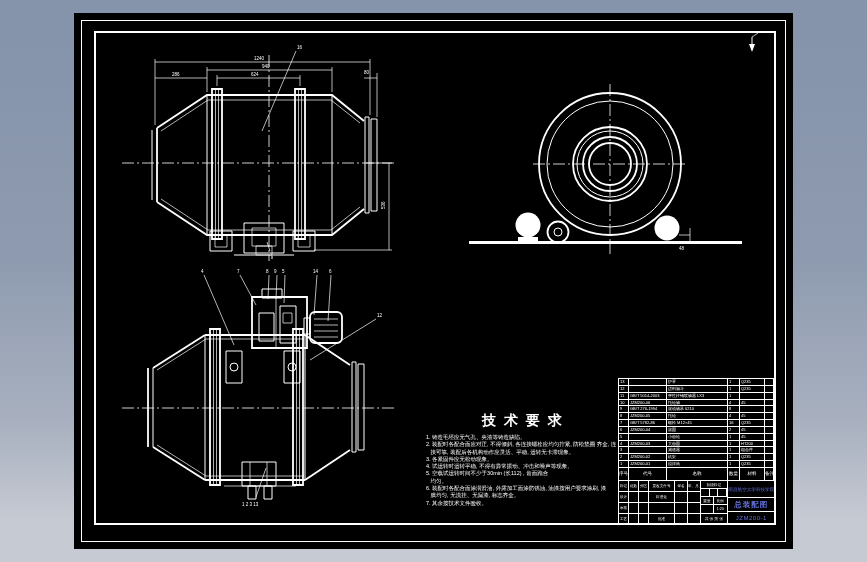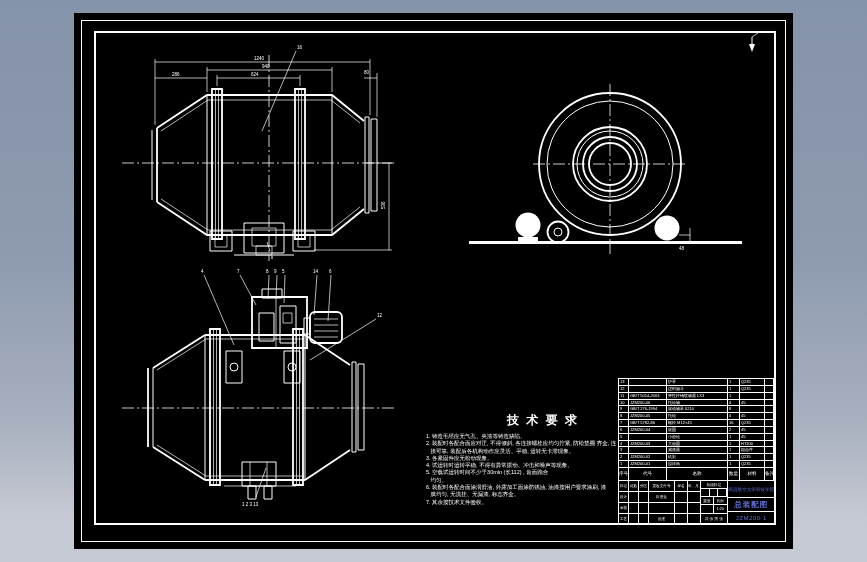--- a/index.html
+++ b/index.html
@@ -14,21 +14,21 @@
   svg.art{position:absolute;left:0;top:0;width:719px;height:536px;}
   svg.art *{vector-effect:non-scaling-stroke;}
   .s2{stroke:#fff;stroke-width:1.8;fill:none;}
   .s1{stroke:#fff;stroke-width:1;fill:none;}
   .s07{stroke:#fff;stroke-width:.7;fill:none;}
   .cl{stroke:#fff;stroke-width:.8;fill:none;stroke-dasharray:12 3 2 3;}
   .fillw{fill:#fff;stroke:none;}
   text.tiny{fill:#fff;font-size:4.5px;font-family:"Liberation Sans",sans-serif;}
   
   .tech{position:absolute;left:352px;top:399px;width:190px;color:#fff;}
-  .tech-title{font-size:12px;font-weight:bold;letter-spacing:2px;margin:0 0 4px 81px;}
+  .tech-title{font-size:14px;font-weight:bold;letter-spacing:2px;margin:0 0 4px 56px;}
   .tech-line{font-size:5.5px;line-height:7.3px;white-space:pre;letter-spacing:0;}
   
   .bom{position:absolute;left:544px;top:365px;width:157px;border-left:1px solid #fff;color:#fff;}
   .bom-row{display:grid;grid-template-columns:10px 38px 61px 12px 25px 9px;height:6.85px;border-top:.7px solid #fff;box-sizing:border-box;}
   .bom-cell{font-size:4px;line-height:6.2px;overflow:hidden;white-space:nowrap;border-right:.7px solid #fff;padding-left:1px;box-sizing:border-box;}
   .bom-head{display:grid;grid-template-columns:10px 38px 61px 12px 25px 9px;height:13px;border-top:1px solid #fff;box-sizing:border-box;}
   .bom-head .bom-cell{font-size:4.6px;line-height:12px;text-align:center;padding-left:0;}
   
   .tblock{position:absolute;left:544px;top:467px;width:157px;height:44px;border-top:1px solid #fff;border-left:1px solid #fff;display:flex;color:#fff;box-sizing:border-box;}
   .tb-left{width:82px;display:flex;flex-direction:column;}

